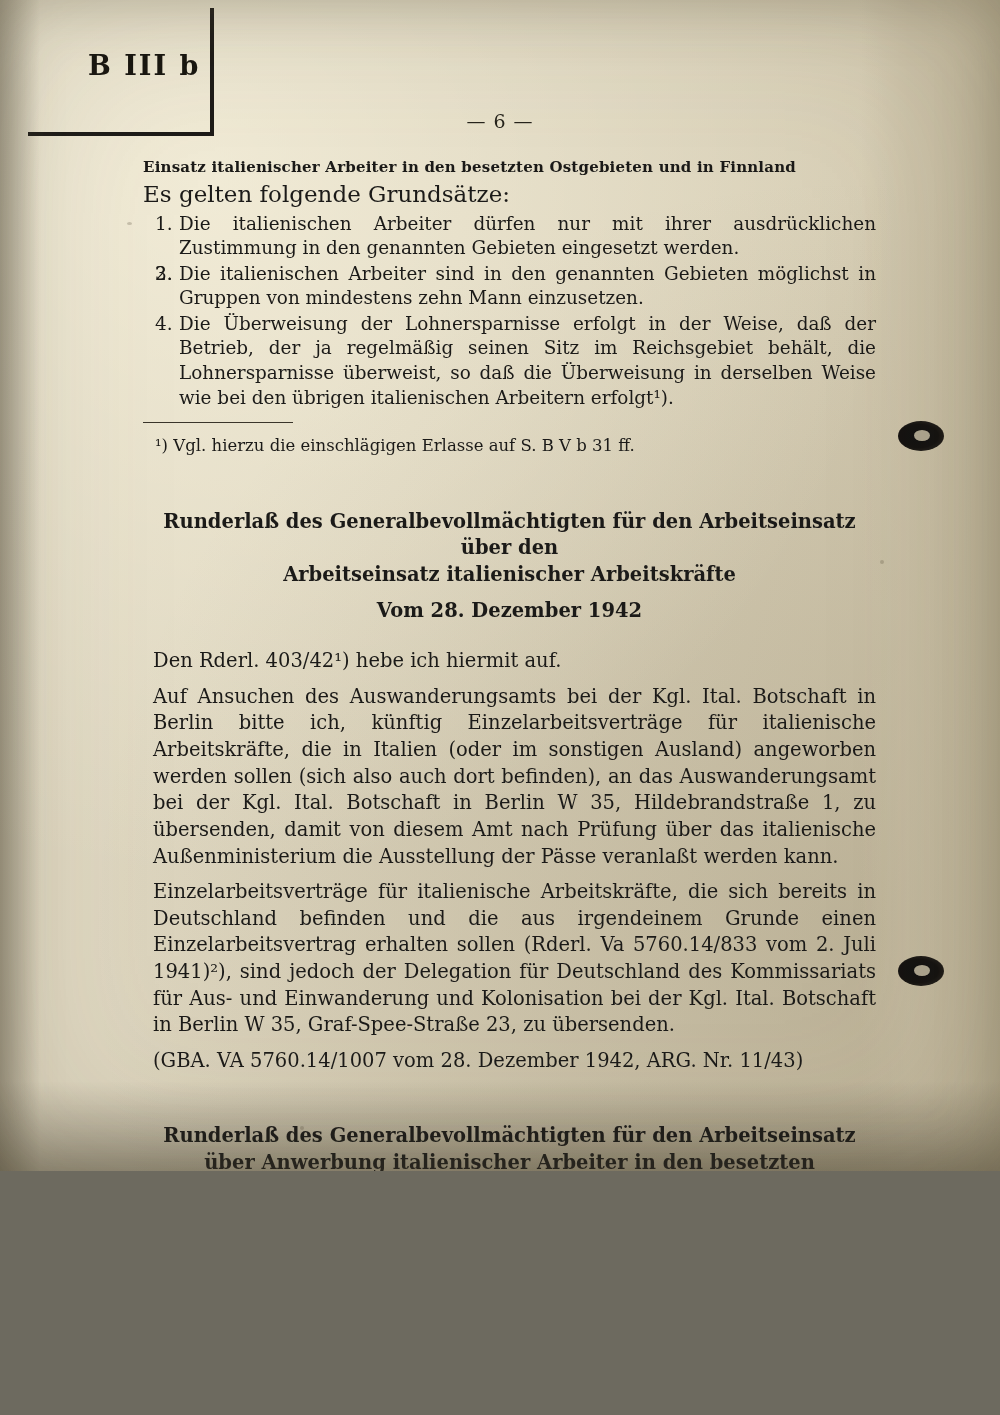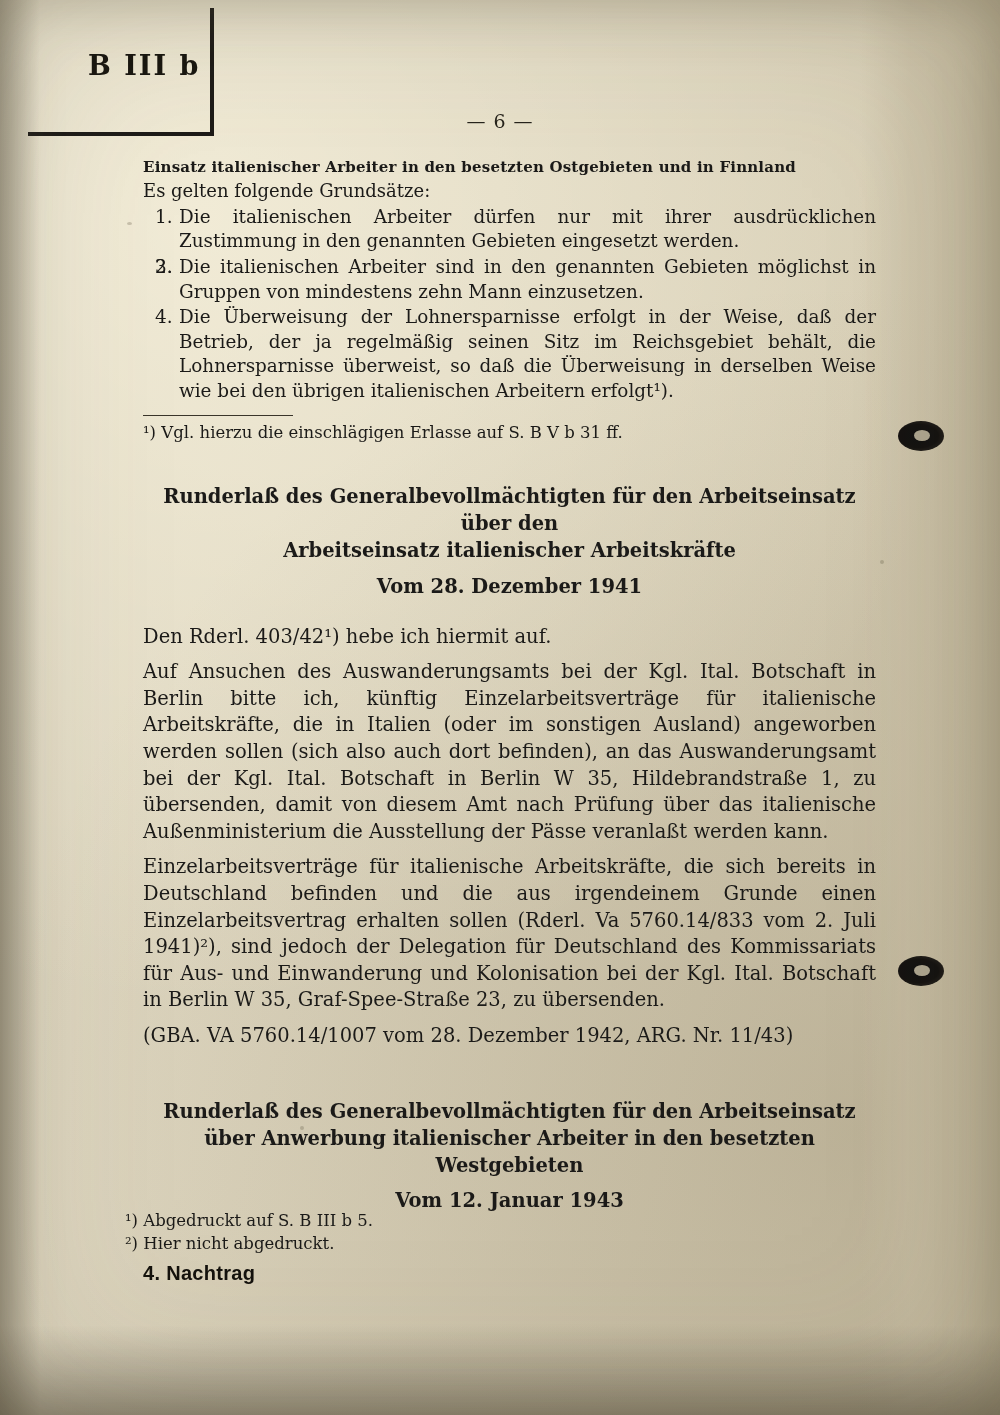--- a/index.html
+++ b/index.html
@@ -3,21 +3,21 @@
 <meta charset="utf-8">
 <style>
   html, body {
     margin: 0;
     padding: 0;
     background: #6d6a5f;
   }
   .page {
     position: relative;
     width: 1000px;
-    height: 1415px;
+    height: 1171px;
     overflow: hidden;
     background: #ded7c3;
     font-family: "DejaVu Serif", serif;
     color: #1b1a18;
   }
   
   .paper-base {
     position: absolute;
     inset: 0;
     background:
@@ -101,21 +101,21 @@
   }
 
   .sec-title {
     font-weight: bold;
     font-size: 15px;
     line-height: 1.32;
     letter-spacing: 0.2px;
     margin: 0 0 1px 0;
   }
   .lead {
-    font-size: 18px;
+    font-size: 23px;
     line-height: 1.34;
     margin: 0 0 2px 0;
   }
   ol.rules {
     margin: 0;
     padding: 0;
     list-style: none;
     font-size: 18.4px;
     line-height: 1.335;
   }
@@ -133,41 +133,41 @@
 
   .rule-line {
     width: 150px;
     height: 1px;
     background: #3a352a;
     margin: 12px 0 6px 0;
   }
   .footnote {
     font-size: 16.5px;
     line-height: 1.3;
-    margin: 0;
+    margin: 12px;
   }
 
   .block-title {
     text-align: center;
     font-weight: bold;
     font-size: 19.5px;
     line-height: 1.38;
     margin: 0;
   }
   .block-date {
     text-align: center;
     font-weight: bold;
     font-size: 19.5px;
     margin: 10px 0 0 0;
   }
 
   p.body {
     font-size: 19.5px;
     line-height: 1.365;
-    margin: 0 0 9px 0;
+    margin: 0 0 9px 10px;
     text-align: justify;
   }
   p.body.nohyph { text-align: left; }
 
   .spacer-lg { height: 40px; }
   .spacer-md { height: 26px; }
 
   .bottom-notes {
     position: absolute;
     left: 125px;
@@ -254,21 +254,21 @@
       </li>
     </ol>
 
     <div class="rule-line"></div>
     <p class="footnote">¹) Vgl. hierzu die einschlägigen Erlasse auf S. B V b 31 ff.</p>
 
     <div class="spacer-lg"></div>
 
     <h2 class="block-title">Runderlaß des Generalbevollmächtigten für den Arbeitseinsatz über den</h2>
     <h2 class="block-title">Arbeitseinsatz italienischer Arbeitskräfte</h2>
-    <div class="block-date">Vom 28. Dezember 1941</div>
+    <div class="block-date">Vom 28. Dezember 1942</div>
 
     <div class="spacer-md"></div>
 
     <p class="body nohyph">Den Rderl. 403/42¹) hebe ich hiermit auf.</p>
     <p class="body">Auf Ansuchen des Auswanderungsamts bei der Kgl. Ital. Botschaft in Berlin bitte ich, künftig Einzelarbeitsverträge für italienische Arbeitskräfte, die in Italien (oder im sonstigen Ausland) angeworben werden sollen (sich also auch dort befinden), an das Auswanderungsamt bei der Kgl. Ital. Botschaft in Berlin W 35, Hildebrandstraße 1, zu übersenden, damit von diesem Amt nach Prüfung über das italienische Außenministerium die Ausstellung der Pässe veranlaßt werden kann.</p>
     <p class="body">Einzelarbeitsverträge für italienische Arbeitskräfte, die sich bereits in Deutschland befinden und die aus irgendeinem Grunde einen Einzelarbeitsvertrag erhalten sollen (Rderl. Va 5760.14/833 vom 2. Juli 1941)²), sind jedoch der Delegation für Deutschland des Kommissariats für Aus- und Einwanderung und Kolonisation bei der Kgl. Ital. Botschaft in Berlin W 35, Graf-Spee-Straße 23, zu übersenden.</p>
     <p class="body nohyph">(GBA. VA 5760.14/1007 vom 28. Dezember 1942, ARG. Nr. 11/43)</p>
 
     <div class="spacer-lg"></div>
 

